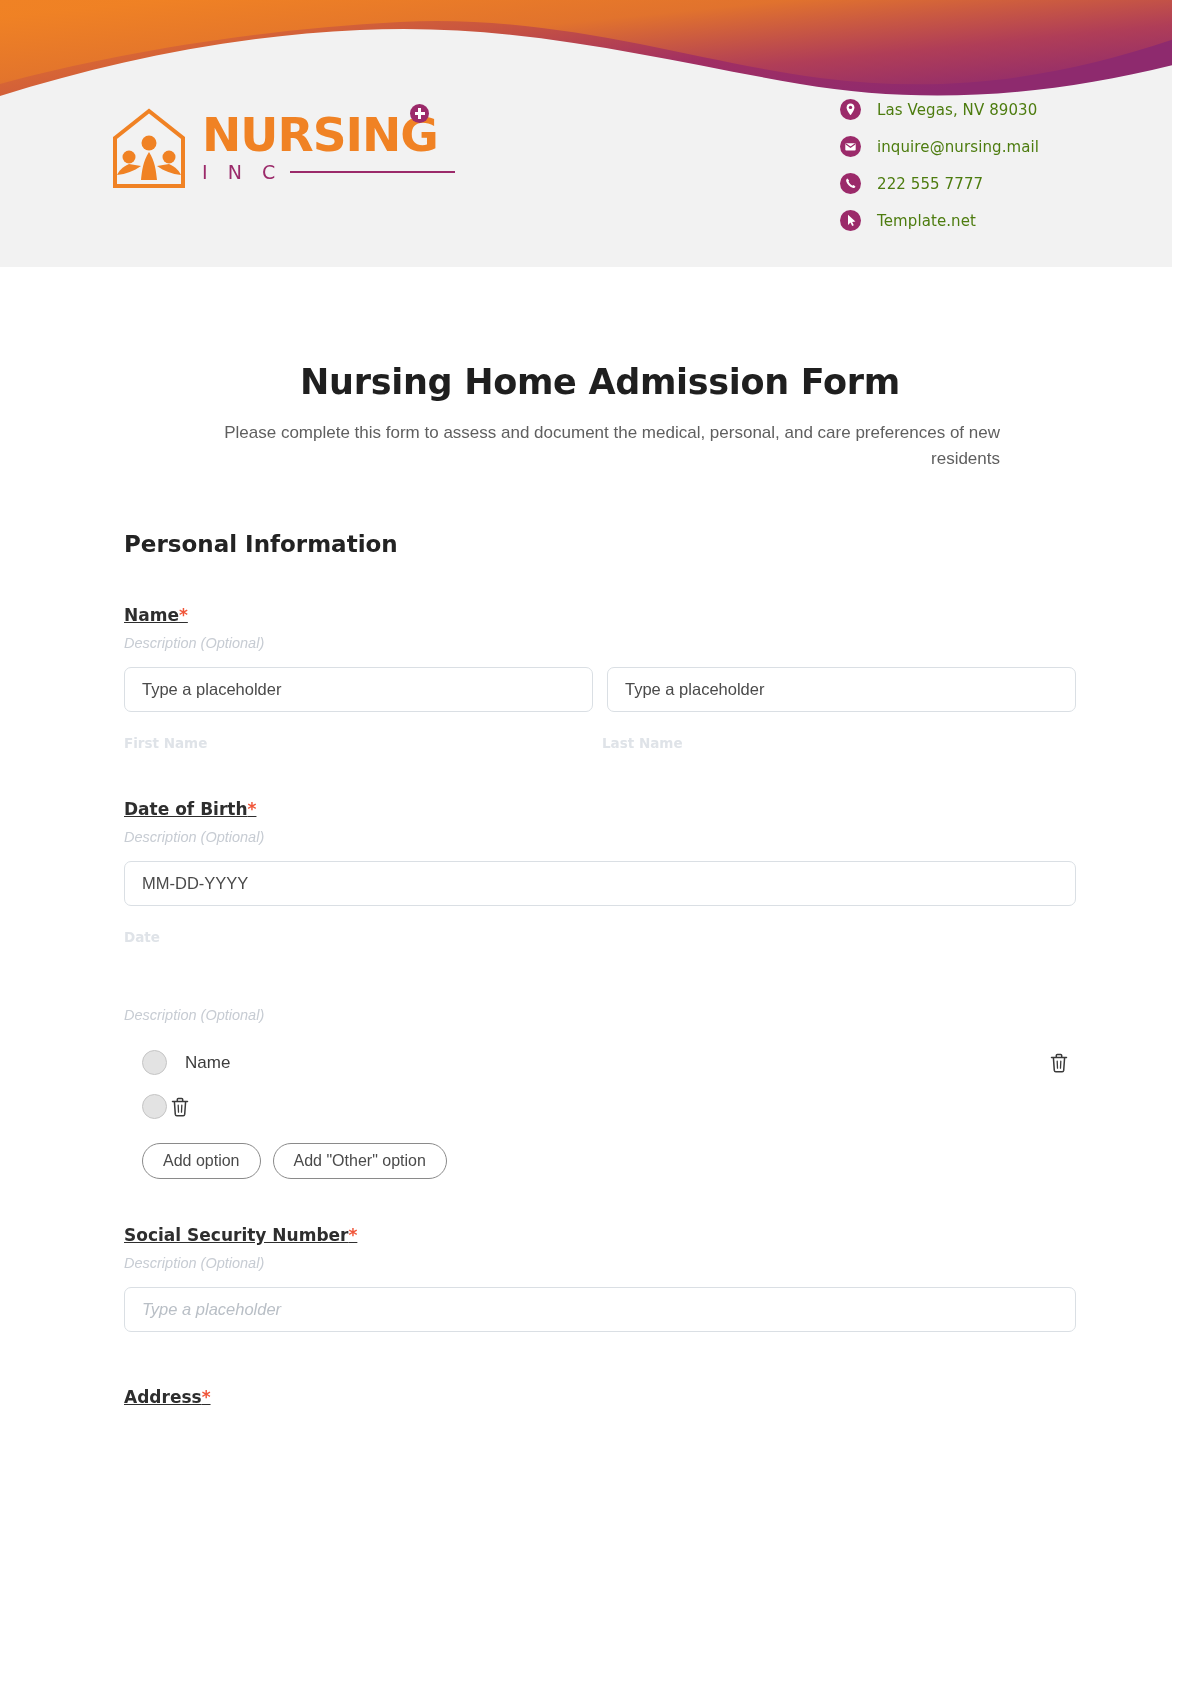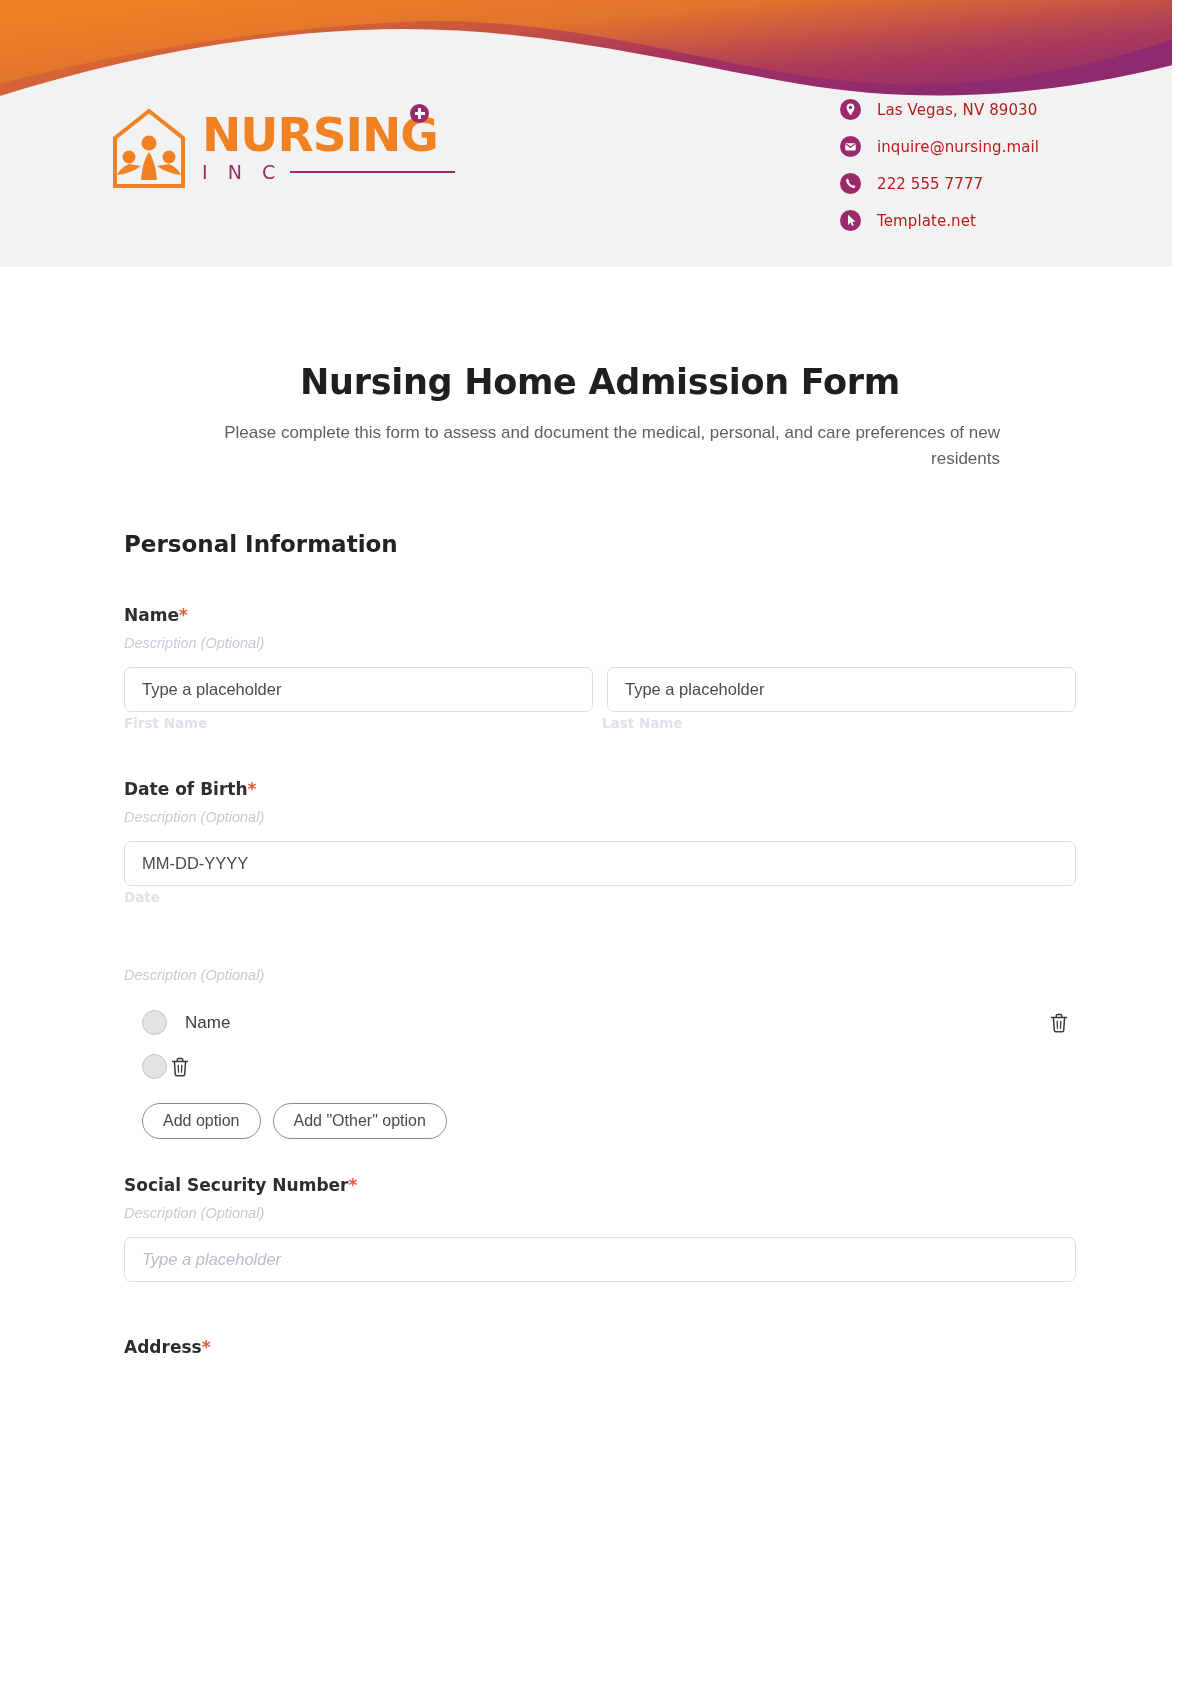--- a/index.html
+++ b/index.html
@@ -109,21 +109,21 @@
   .contact-ico {
     width: 21px; height: 21px;
     flex: 0 0 auto;
     display: flex;
     align-items: center;
     justify-content: center;
   }
   .contact-txt {
     font-family: "DejaVu Sans", sans-serif;
     font-size: 15px;
-    color: #b91c1c;
+    color: #4d7c0f;
     letter-spacing: 0.1px;
     white-space: nowrap;
   }
 
   
   .body-wrap {
     width: 1200px;
     padding: 0 124px;
   }
   .form-title {
@@ -151,20 +151,21 @@
     color: #232323;
     margin-top: 58px;
   }
 
   .field { margin-top: 48px; }
   .field-label {
     font-family: "DejaVu Sans", sans-serif;
     font-size: 17px;
     font-weight: 700;
     color: #2e2e2e;
+    text-decoration: underline;
   }
   .req { color: #f0563a; font-weight: 700; }
   .field-desc {
     margin-top: 10px;
     font-size: 14.5px;
     font-style: italic;
     color: #c7ccd3;
   }
 
   .input-row { display: flex; gap: 14px; margin-top: 16px; }
@@ -177,21 +178,21 @@
     align-items: center;
     padding: 0 17px;
     font-size: 16.5px;
     color: #4a4a4a;
     flex: 1 1 0;
   }
   .input-box.placeholder-italic {
     color: #b9bfc6;
     font-style: italic;
   }
-  .sub-row { display: flex; gap: 4px; margin-top: 3px; }
+  .sub-row { display: flex; gap: 4px; margin-top: 23px; }
   .sub-label {
     flex: 1 1 0;
     font-family: "DejaVu Sans", sans-serif;
     font-size: 13.5px;
     font-weight: 700;
     color: #dfe3e8;
   }
   .sub-label.full { flex: 1 1 100%; }
 
   
@@ -398,21 +399,21 @@
       </div>
 
     </div>
 
     <div class="pill-row">
       <div class="pill">Add option</div>
       <div class="pill">Add "Other" option</div>
     </div>
   </div>
 
-  <div class="field" style="margin-top:36px;">
+  <div class="field" style="margin-top:46px;">
     <div class="field-label">
       <span>Social Security Number</span><span class="req">*</span>
     </div>
     <div class="field-desc">Description (Optional)</div>
     <div class="input-row">
       <div class="input-box placeholder-italic">Type a placeholder</div>
     </div>
   </div>
 
   <div class="field" style="margin-top:55px;">

